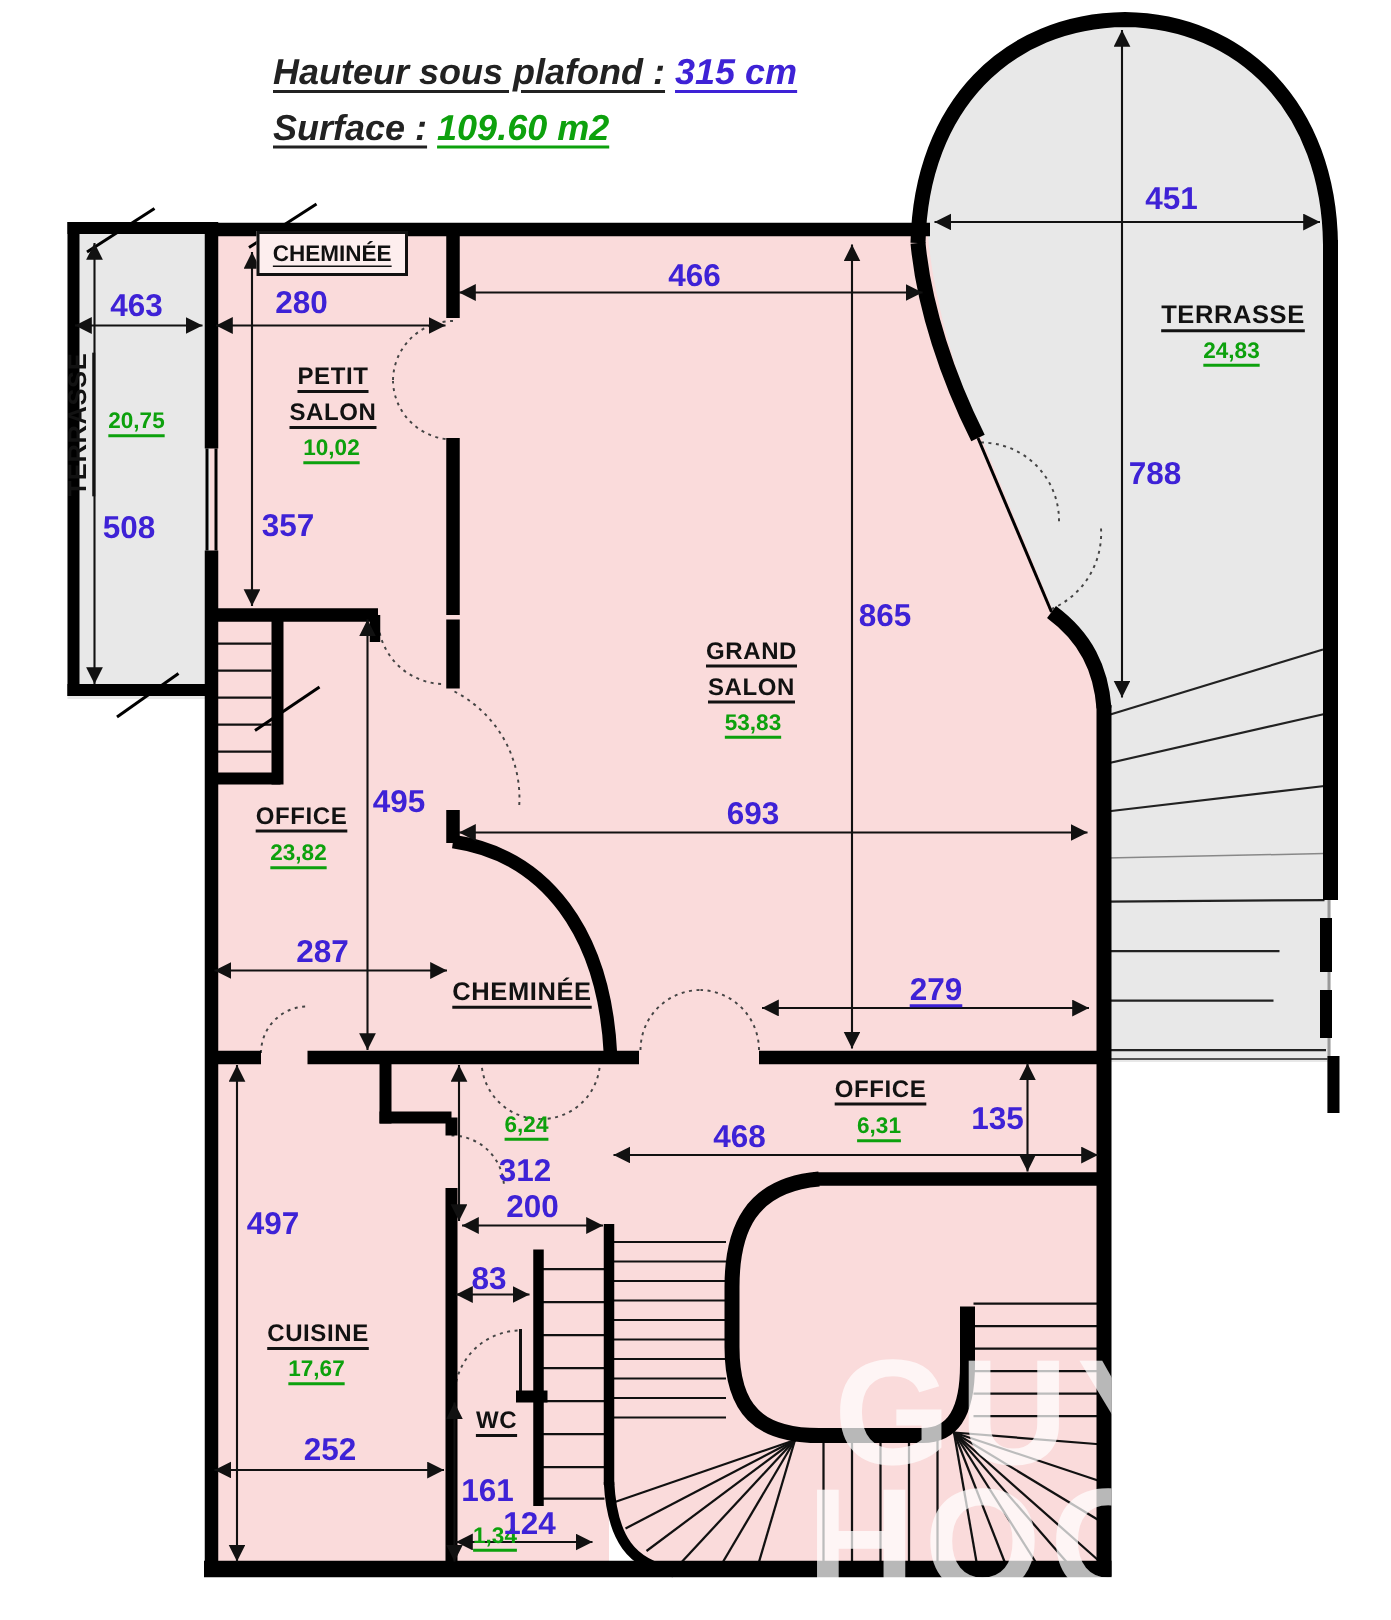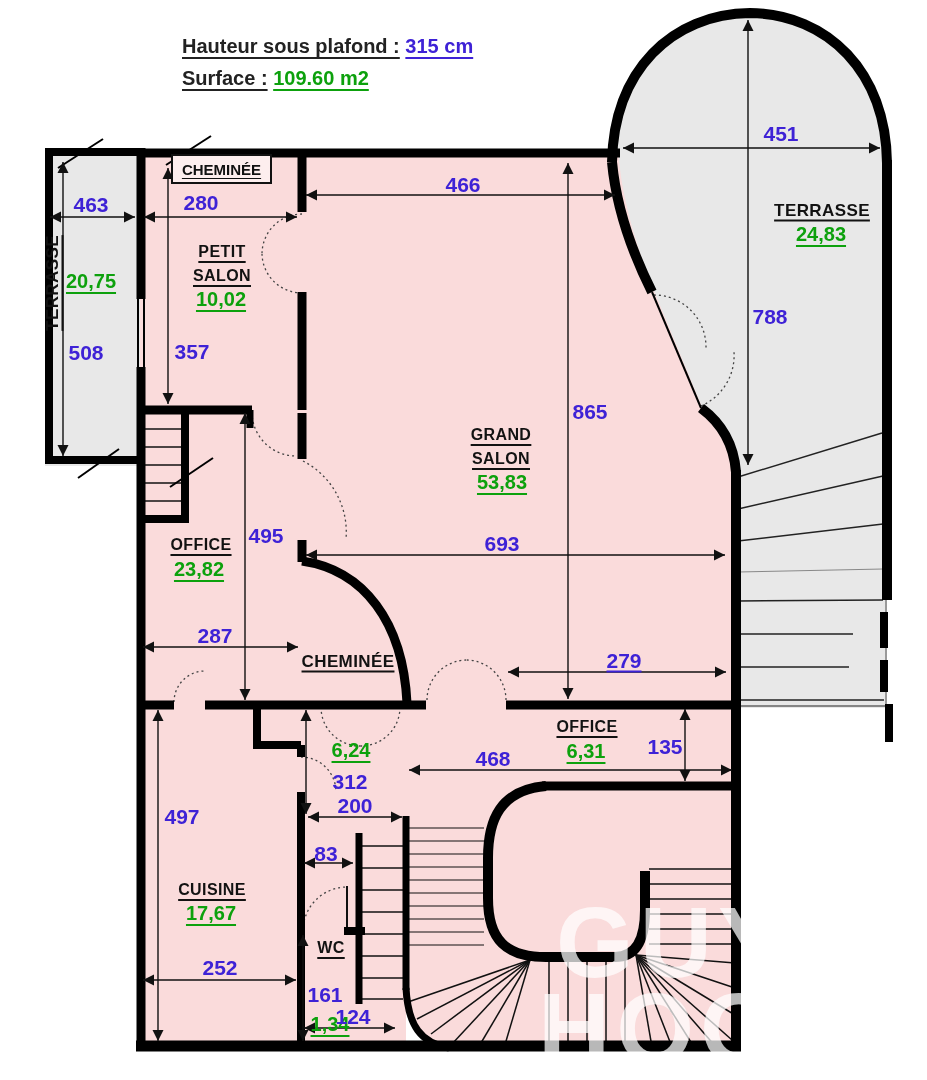--- a/index.html
+++ b/index.html
@@ -6,28 +6,28 @@
   #stage{position:relative;width:927px;height:1080px;background:#fff;overflow:hidden;
          font-family:"Liberation Sans",sans-serif;}
   #plan-svg{position:absolute;left:0;top:0;}
   .lbl{position:absolute;white-space:nowrap;transform:translate(-50%,-50%);
        font-weight:bold;line-height:1;}
   .dim{color:#3e22d6;font-size:21px;}
   .dim-u{text-decoration:underline;text-underline-offset:3px;text-decoration-thickness:2px;}
   .room{color:#121212;font-size:16px;letter-spacing:.4px;
         text-decoration:underline;text-underline-offset:4px;text-decoration-thickness:2px;}
   .room-sm{font-size:17px;}
-  .area{color:#0da10d;font-size:20px;
+  .area{color:#0da10d;font-size:15px;
         text-decoration:underline;text-underline-offset:4px;text-decoration-thickness:2px;}
   .rot{transform:translate(-50%,-50%) rotate(-90deg);}
   #hdr{position:absolute;left:182px;top:26px;}
   #page-title{font-size:33px;font-weight:bold;color:#111;
       text-decoration:underline;text-underline-offset:6px;text-decoration-thickness:3px;
       letter-spacing:.5px;}
-  .hdr-line{margin-top:9px;font-size:20px;font-weight:bold;}
+  .hdr-line{margin-top:9px;font-size:24px;font-weight:bold;font-style:italic;}
   .hdr-label{color:#222;text-decoration:underline;text-underline-offset:4px;}
   .hdr-val-blue{color:#3e22d6;text-decoration:underline;text-underline-offset:4px;}
   .hdr-val-green{color:#0da10d;text-decoration:underline;text-underline-offset:4px;}
   #cheminee-box{position:absolute;left:171px;top:154px;width:97px;height:26px;
       border:2px solid #111;background:#fdeeee;display:flex;align-items:center;justify-content:center;
       font-size:15px;font-weight:bold;color:#111;
       text-decoration:underline;text-underline-offset:3px;}
   #wm-clip{position:absolute;left:498px;top:878px;width:243px;height:182px;overflow:hidden;pointer-events:none;}
   .wm{position:absolute;font-weight:bold;font-size:100px;color:rgba(255,255,255,.72);
       letter-spacing:6px;line-height:.92;}

